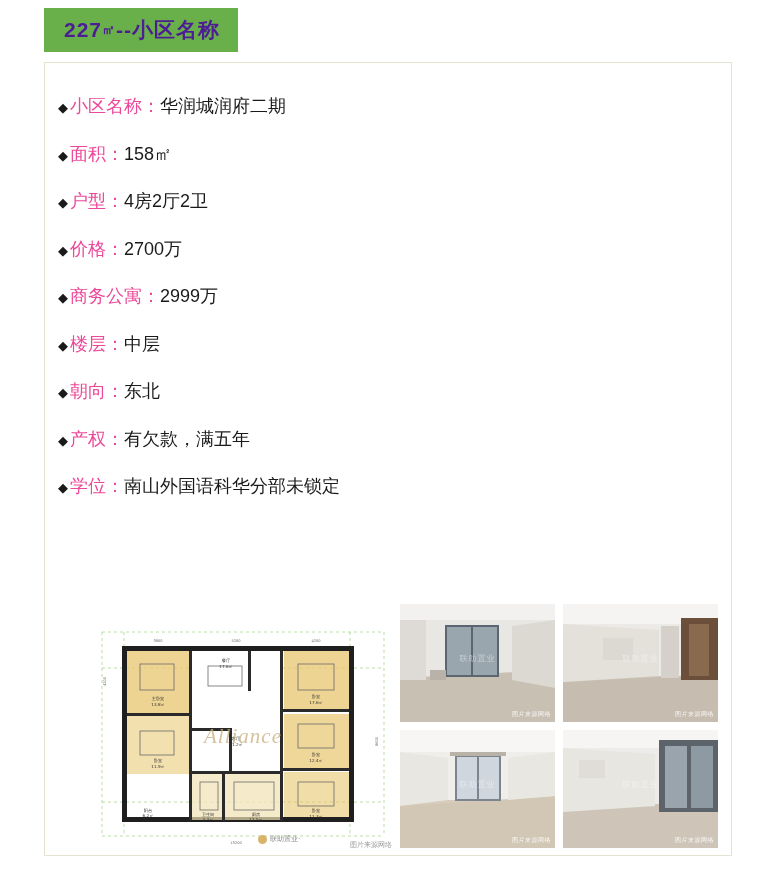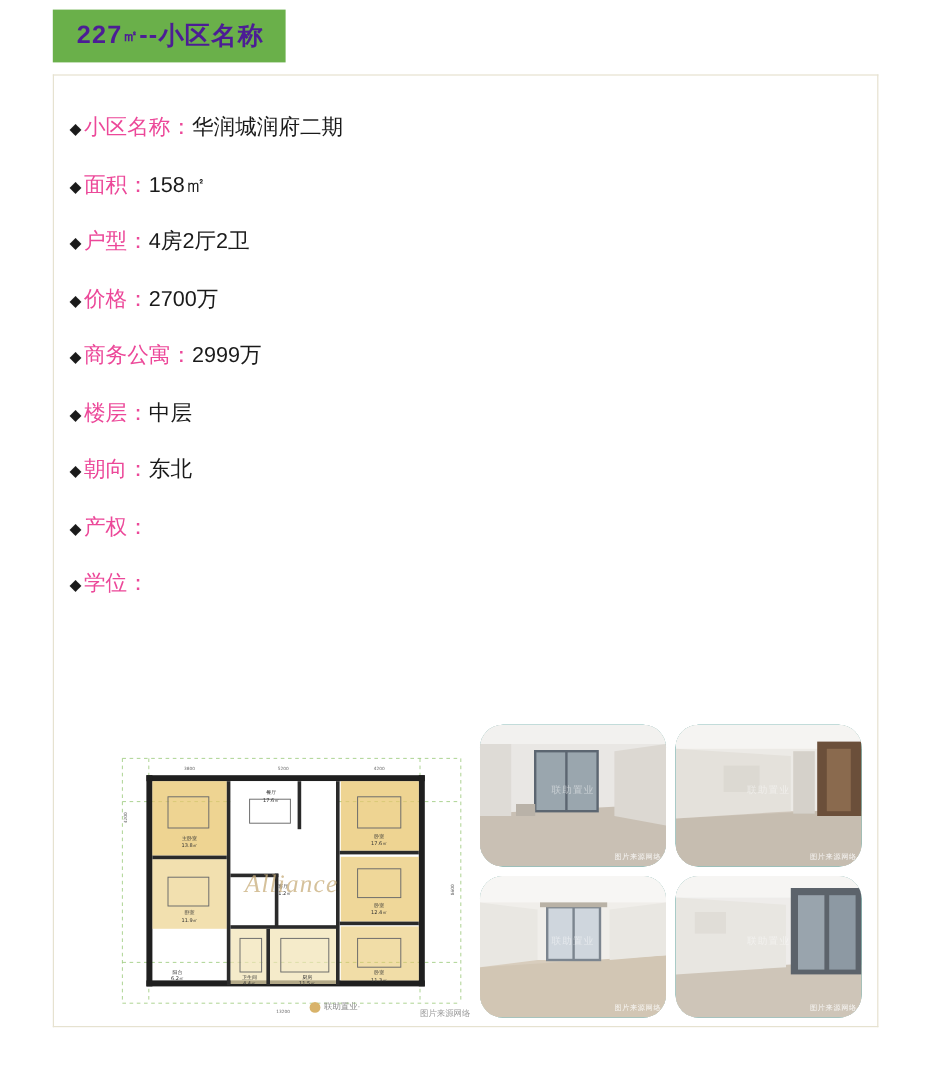--- a/index.html
+++ b/index.html
@@ -165,22 +165,21 @@
     width: 318px;
     height: 246px;
     display: grid;
     grid-template-columns: 155px 155px;
     grid-template-rows: 118px 118px;
     gap: 8px;
   }
   .photo {
     position: relative;
     overflow: hidden;
-    background: #0f766e;
-    border-radius: 19px;
+    background: #ef4444;
   }
   .photo .pwm {
     position: absolute;
     right: 4px;
     bottom: 3px;
     font-size: 6px;
     color: rgba(255,255,255,.85);
     letter-spacing: .5px;
   }
   .photo .pwm2 {
@@ -250,25 +249,27 @@
 
     <div class="info-item">
       <span class="bullet">◆</span>
       <span class="info-label">朝向：</span>
       <span class="info-value">东北</span>
     </div>
 
     <div class="info-item">
       <span class="bullet">◆</span>
       <span class="info-label">产权：</span>
+      <span class="info-value">有欠款，满五年</span>
     </div>
 
     <div class="info-item">
       <span class="bullet">◆</span>
       <span class="info-label">学位：</span>
+      <span class="info-value">南山外国语科华分部未锁定</span>
     </div>
 
   </div>
 
   <div class="media">
 
     <div class="floorplan">
       <svg class="fp-svg" width="310" height="236" viewBox="0 0 310 236" xmlns="http://www.w3.org/2000/svg">
         <rect x="0" y="0" width="310" height="236" fill="#ffffff"></rect>
 

